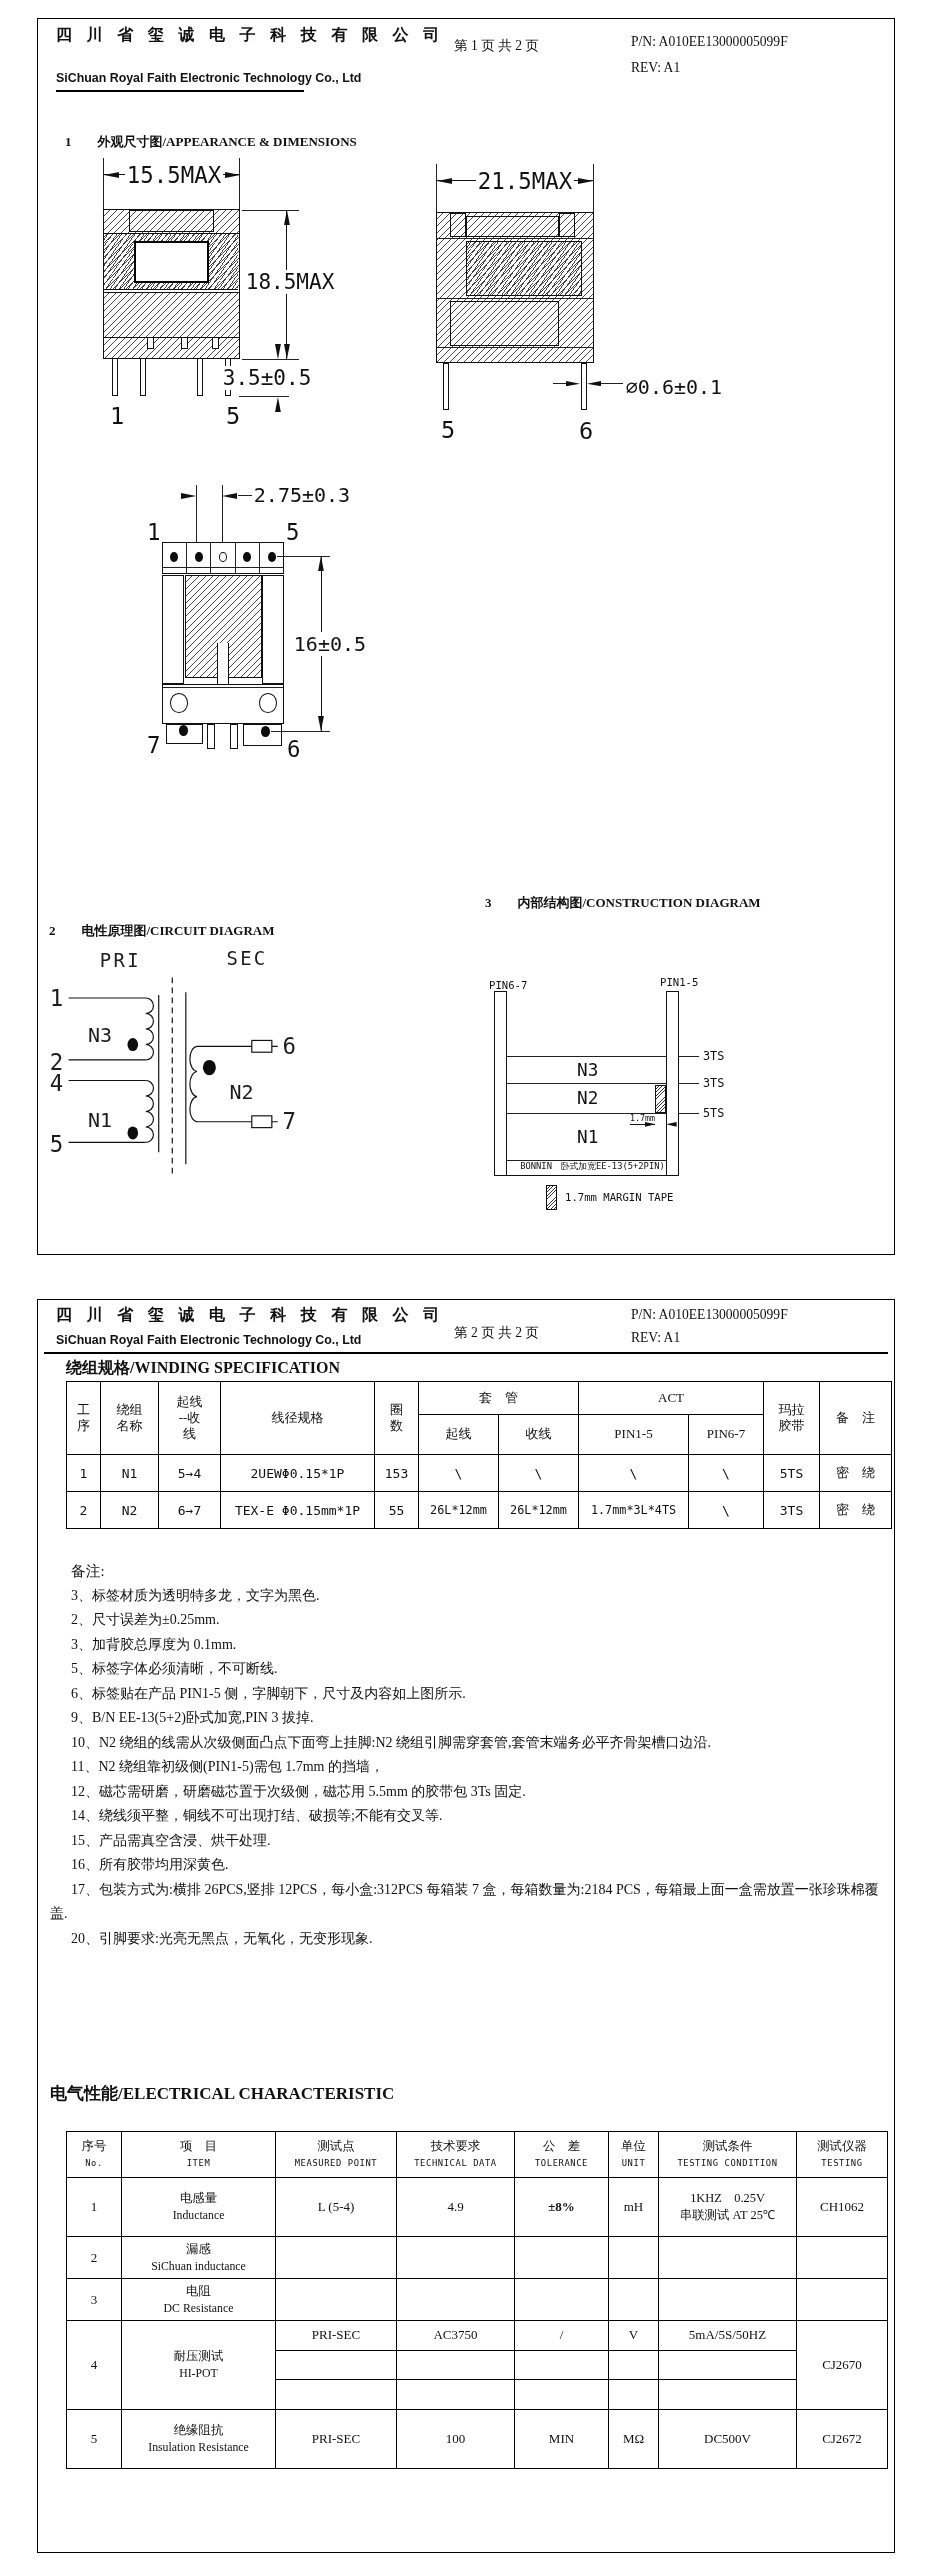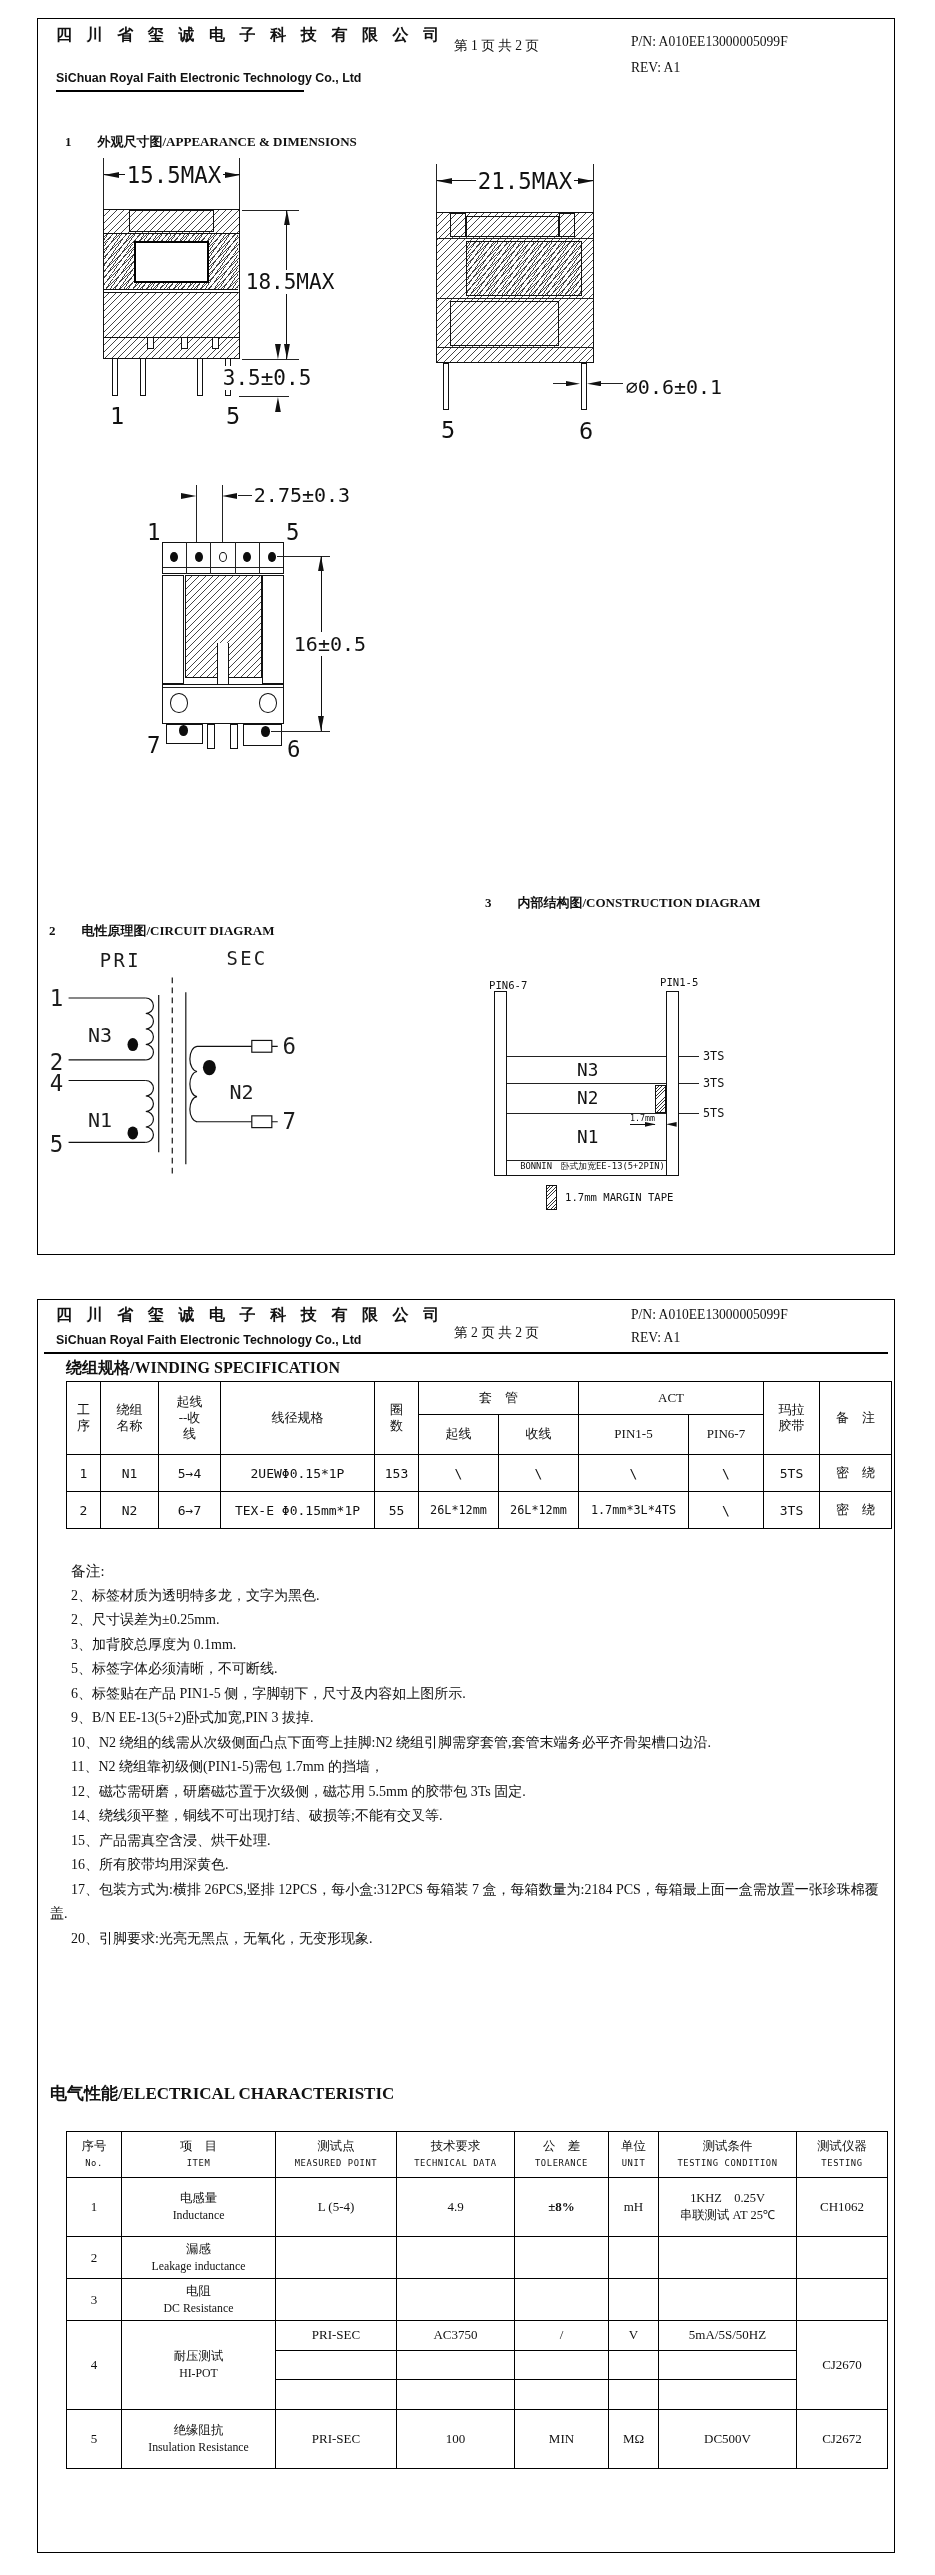--- a/index.html
+++ b/index.html
@@ -306,21 +306,21 @@
       <td class="mono20">1.7mm*3L*4TS</td>
       <td class="mono22">\</td>
       <td class="mono22">3TS</td>
       <td class="thc">密　绕</td>
     </tr>
   </tbody>
     </table>
 
   <div class="abs" style="left:50px;top:1559px;width:843px;">
     <p class="note" style="font-size:14.7px;">备注:</p>
-    <p class="note">2、标签材质为透明特多龙，文字为黑色.</p>
+    <p class="note">3、标签材质为透明特多龙，文字为黑色.</p>
     <p class="note">2、尺寸误差为±0.25mm.</p>
     <p class="note">3、加背胶总厚度为 0.1mm.</p>
     <p class="note">5、标签字体必须清晰，不可断线.</p>
     <p class="note">6、标签贴在产品 PIN1-5 侧，字脚朝下，尺寸及内容如上图所示.</p>
     <p class="note">9、B/N EE-13(5+2)卧式加宽,PIN 3 拔掉.</p>
     <p class="note">10、N2 绕组的线需从次级侧面凸点下面弯上挂脚:N2 绕组引脚需穿套管,套管末端务必平齐骨架槽口边沿.</p>
     <p class="note">11、N2 绕组靠初级侧(PIN1-5)需包 1.7mm 的挡墙，</p>
     <p class="note">12、磁芯需研磨，研磨磁芯置于次级侧，磁芯用 5.5mm 的胶带包 3Ts 固定.</p>
     <p class="note">14、绕线须平整，铜线不可出现打结、破损等;不能有交叉等.</p>
     <p class="note">15、产品需真空含浸、烘干处理.</p>
@@ -390,21 +390,21 @@
       <td>
             <div class="etcn">1KHZ　0.25V</div>
             <div class="etcn">串联测试 AT 25℃</div>
           </td>
       <td class="etv">CH1062</td>
     </tr>
     <tr style="height:42px;">
       <td class="etv">2</td>
       <td>
             <div class="etcn">漏感</div>
-            <div class="etcn" style="font-size:11.8px;">Leakage inductance</div>
+            <div class="etcn" style="font-size:11.8px;">SiChuan inductance</div>
           </td>
       <td></td>
           <td></td>
       <td></td>
           <td></td>
       <td></td>
           <td></td>
     </tr>
     <tr style="height:42px;">
       <td class="etv">3</td>

